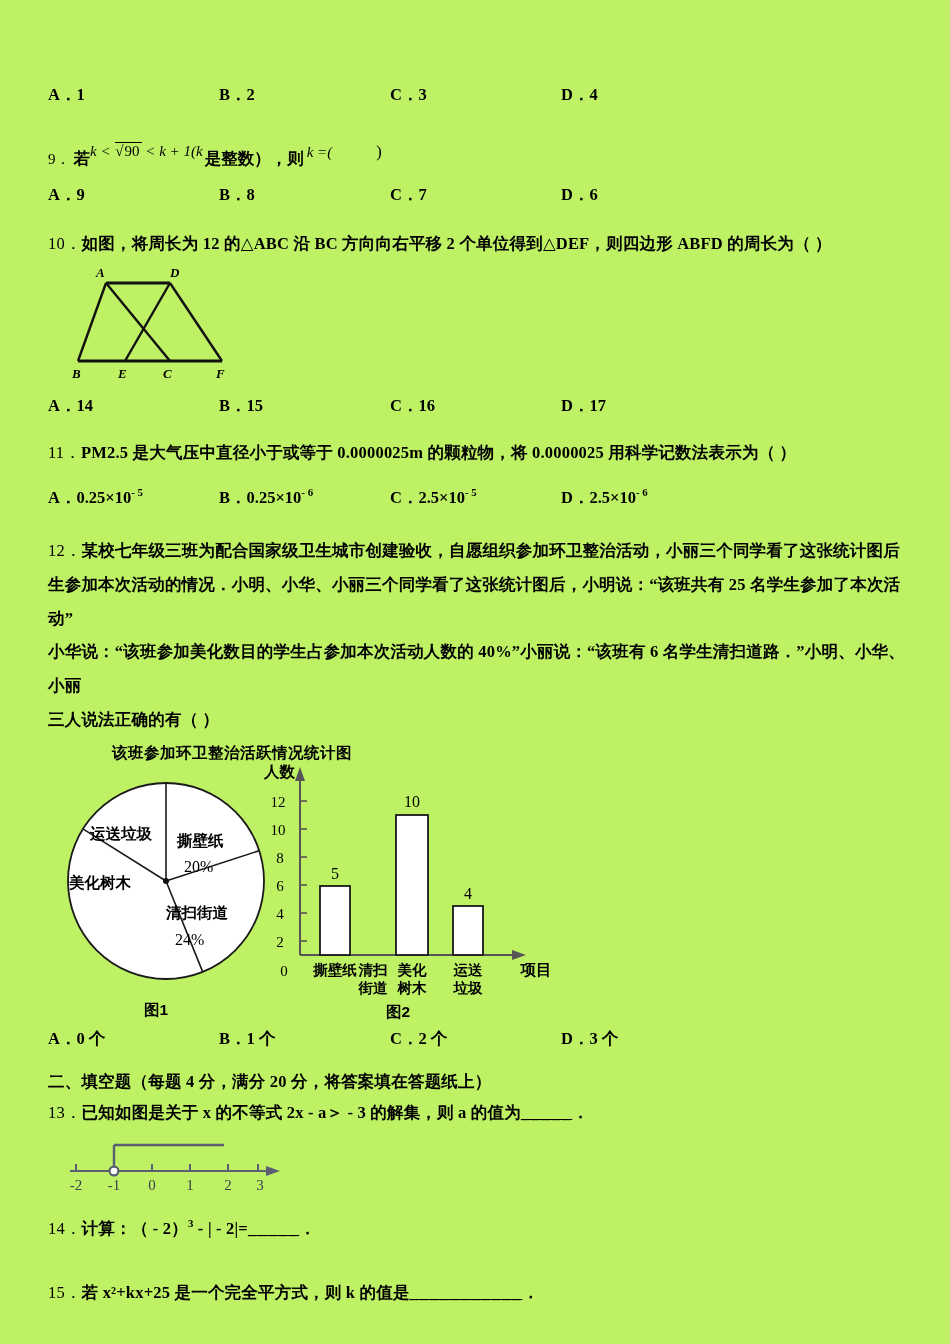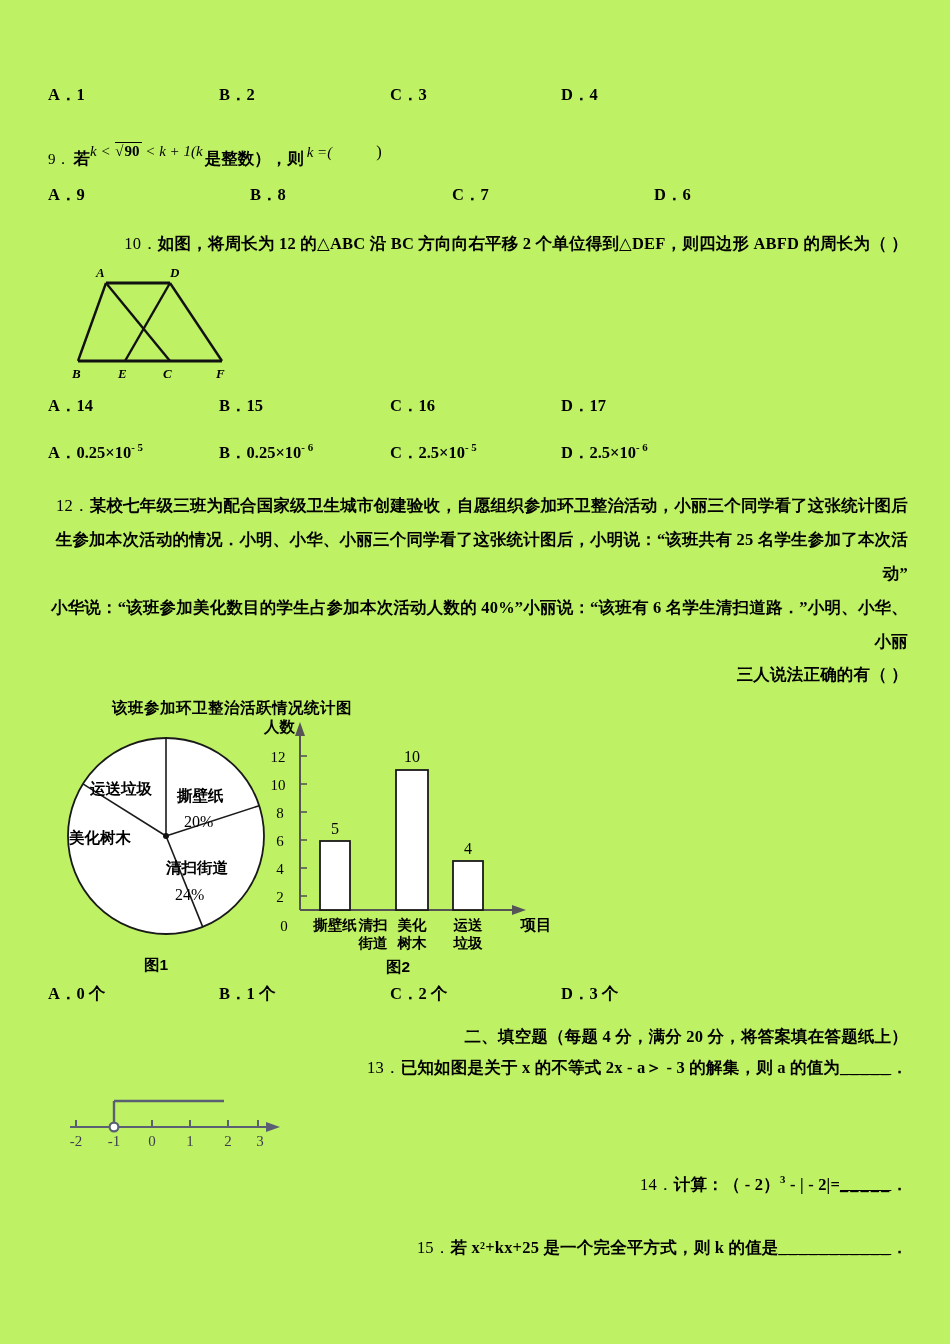--- a/index.html
+++ b/index.html
@@ -29,21 +29,20 @@
     width: 860px;
   }
 
   
   .qline {
     font-size: 16.5px;
     line-height: 1.5;
     font-weight: bold;
     font-family: "Liberation Serif", "DejaVu Serif", serif;
     letter-spacing: 0.2px;
-    text-align: right;
   }
   .qnum {
     font-weight: normal;
     font-family: "Liberation Serif", serif;
   }
   .opts {
     display: flex;
     font-size: 16.5px;
     font-weight: bold;
     margin: 0;
@@ -128,30 +127,30 @@
       <span class="opt">A．1</span>
       <span class="opt">B．2</span>
       <span class="opt">C．3</span>
       <span class="opt">D．4</span>
     </div>
 
     <div class="q9">
       <span class="num9">9．</span>
       <span style="margin-left:3px;">若</span>
       <span class="mathimg">
-        <i>k</i> &lt; <span class="rad">√<span style="border-top:1px solid #000; padding:0 1px;font-weight:bold;">90</span></span> &lt; <i>k</i> + 1(<i>k</i>
+        <i>k</i> &lt; <span class="rad">√<span style="border-top:1px solid #000; padding:0 1px;">90</span></span> &lt; <i>k</i> + 1(<i>k</i>
       </span>
       <span style="margin-left:2px;margin-top:12px;">是整数），则</span>
       <span class="mathsm" style="margin-left:3px;"><i>k</i> =(</span>
       <span style="position:relative; top:-7px; font-weight:normal; margin-left:44px;">)</span>
     </div>
 
     <div class="spacer-14"></div>
 
-    <div class="opts" style="margin-bottom:26px;gap:31px;">
+    <div class="opts" style="margin-bottom:26px;">
       <span class="opt">A．9</span>
       <span class="opt">B．8</span>
       <span class="opt">C．7</span>
       <span class="opt">D．6</span>
     </div>
 
     <div class="qline">
       <span class="qnum">10．</span><span>如图，将周长为 12 的△ABC 沿 BC 方向向右平移 2 个单位得到△DEF，则四边形 ABFD 的周长为（    ）</span>
     </div>
 
@@ -179,20 +178,23 @@
 
     <div class="spacer-8"></div>
 
     <div class="opts" style="margin-bottom:24px;">
       <span class="opt">A．14</span>
       <span class="opt">B．15</span>
       <span class="opt">C．16</span>
       <span class="opt">D．17</span>
     </div>
 
+    <div class="qline" style="margin-bottom:20px;">
+      <span class="qnum">11．</span><span>PM2.5 是大气压中直径小于或等于 0.0000025m 的颗粒物，将 0.0000025 用科学记数法表示为（    ）</span>
+    </div>
 
     <div class="opts" style="margin-bottom:26px;">
       <span class="opt"><span class="opt-letter">A．</span><span>0.25×10</span><sup class="exp">- 5</sup></span>
       <span class="opt"><span class="opt-letter">B．</span><span>0.25×10</span><sup class="exp">- 6</sup></span>
       <span class="opt"><span class="opt-letter">C．</span><span>2.5×10</span><sup class="exp">- 5</sup></span>
       <span class="opt"><span class="opt-letter">D．</span><span>2.5×10</span><sup class="exp">- 6</sup></span>
     </div>
 
     <div class="qline" style="line-height:2.05;">
       <span class="qnum">12．</span><span>某校七年级三班为配合国家级卫生城市创建验收，自愿组织参加环卫整治活动，小丽三个同学看了这张统计图后</span><br>

